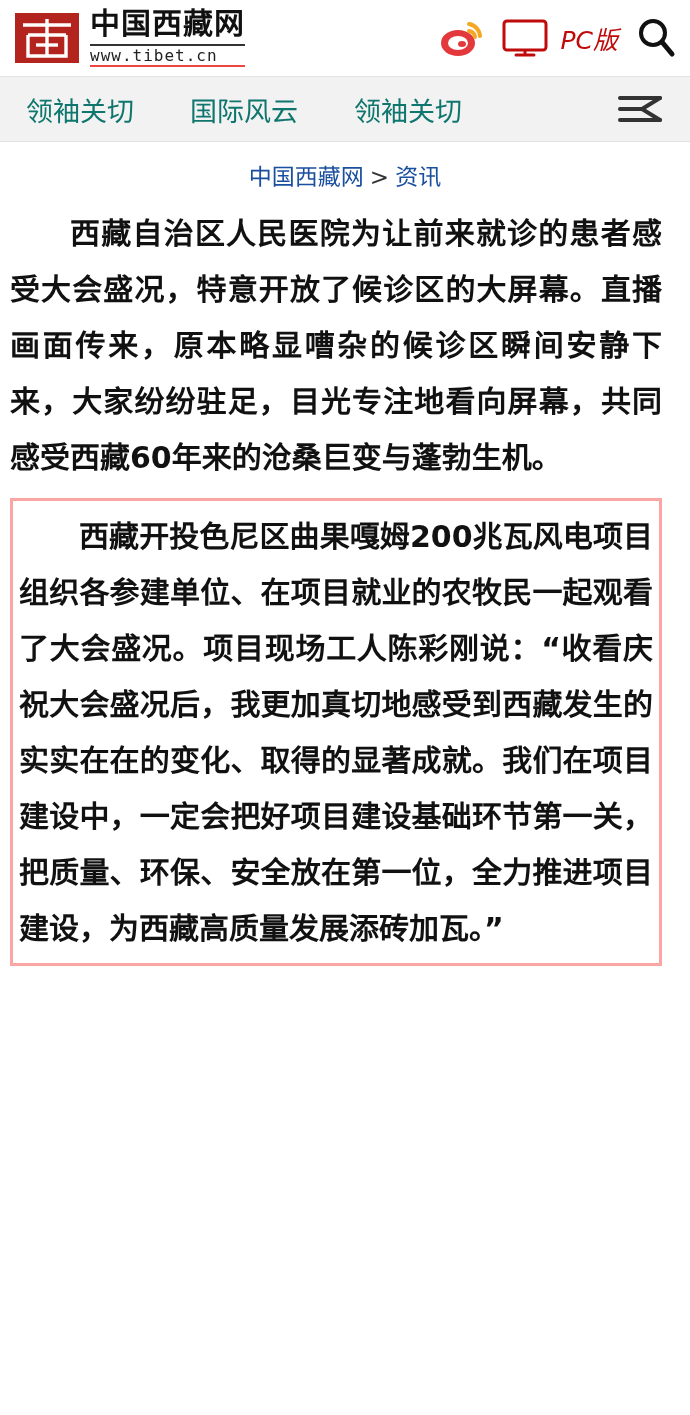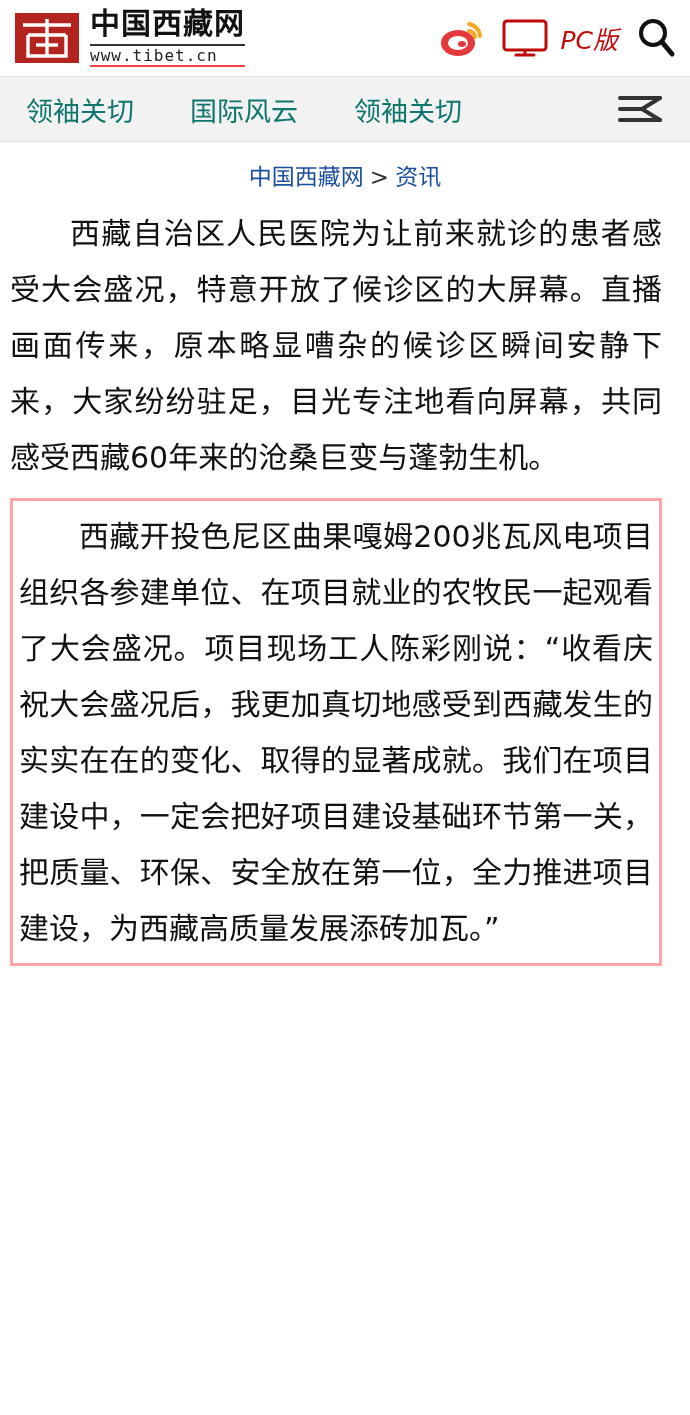--- a/index.html
+++ b/index.html
@@ -117,20 +117,21 @@
   }
   .breadcrumb .sep {
     color: #333333;
     margin: 0 6px;
   }
   .breadcrumb a { color: #1a4fa0; text-decoration: none; }
 
   
   .article {
     padding: 6px 28px 0 10px;
+    font-weight: bold;
   }
   .para {
     font-family: "DejaVu Sans", "Liberation Sans", sans-serif;
     font-size: 30px;
     line-height: 56px;
     color: #111111;
     text-align: justify;
     text-indent: 2em;
     margin: 0 0 6px 0;
     letter-spacing: 0px;

